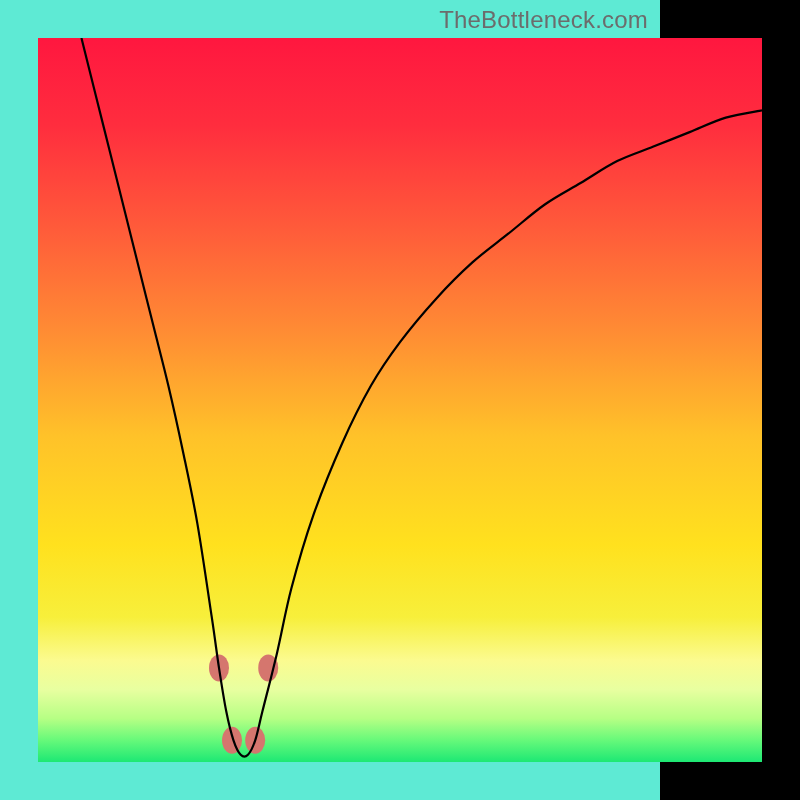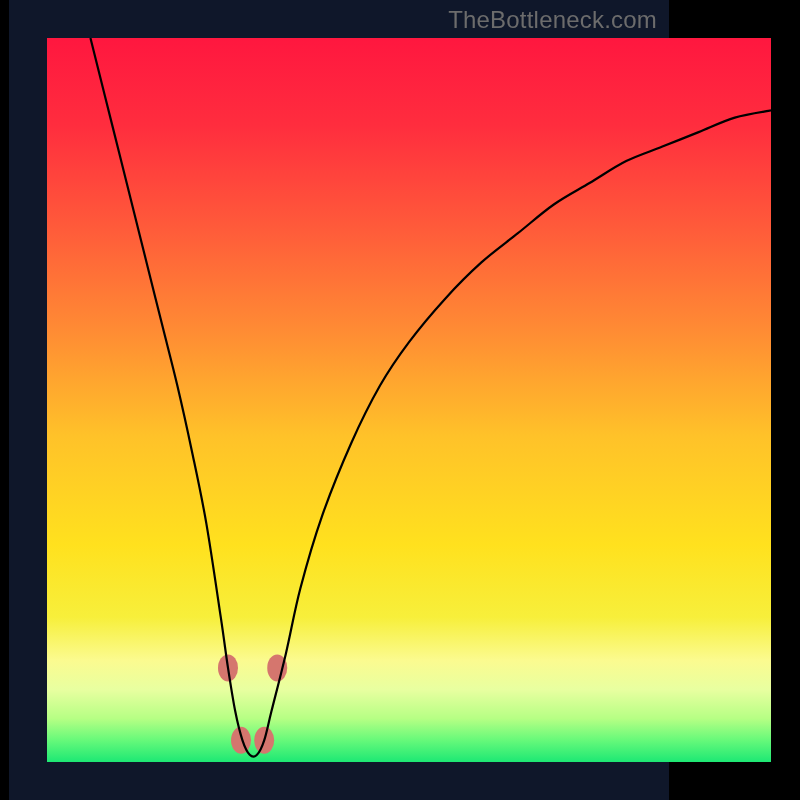--- a/index.html
+++ b/index.html
@@ -6,25 +6,25 @@
     margin: 0;
     padding: 0;
     width: 800px;
     height: 800px;
     overflow: hidden;
     background: #000;
     font-family: Arial, Helvetica, sans-serif;
   }
   .frame {
     position: absolute;
-    left: 9px;
+    left: 0;
     top: 0;
     width: 660px;
     height: 800px;
-    background: #0f172a;
+    background: #5eead4;
   }
   .plot-area {
     position: absolute;
     left: 38px;
     top: 38px;
     width: 724px;
     height: 724px;
     overflow: hidden;
   }
   .gradient-bg {

